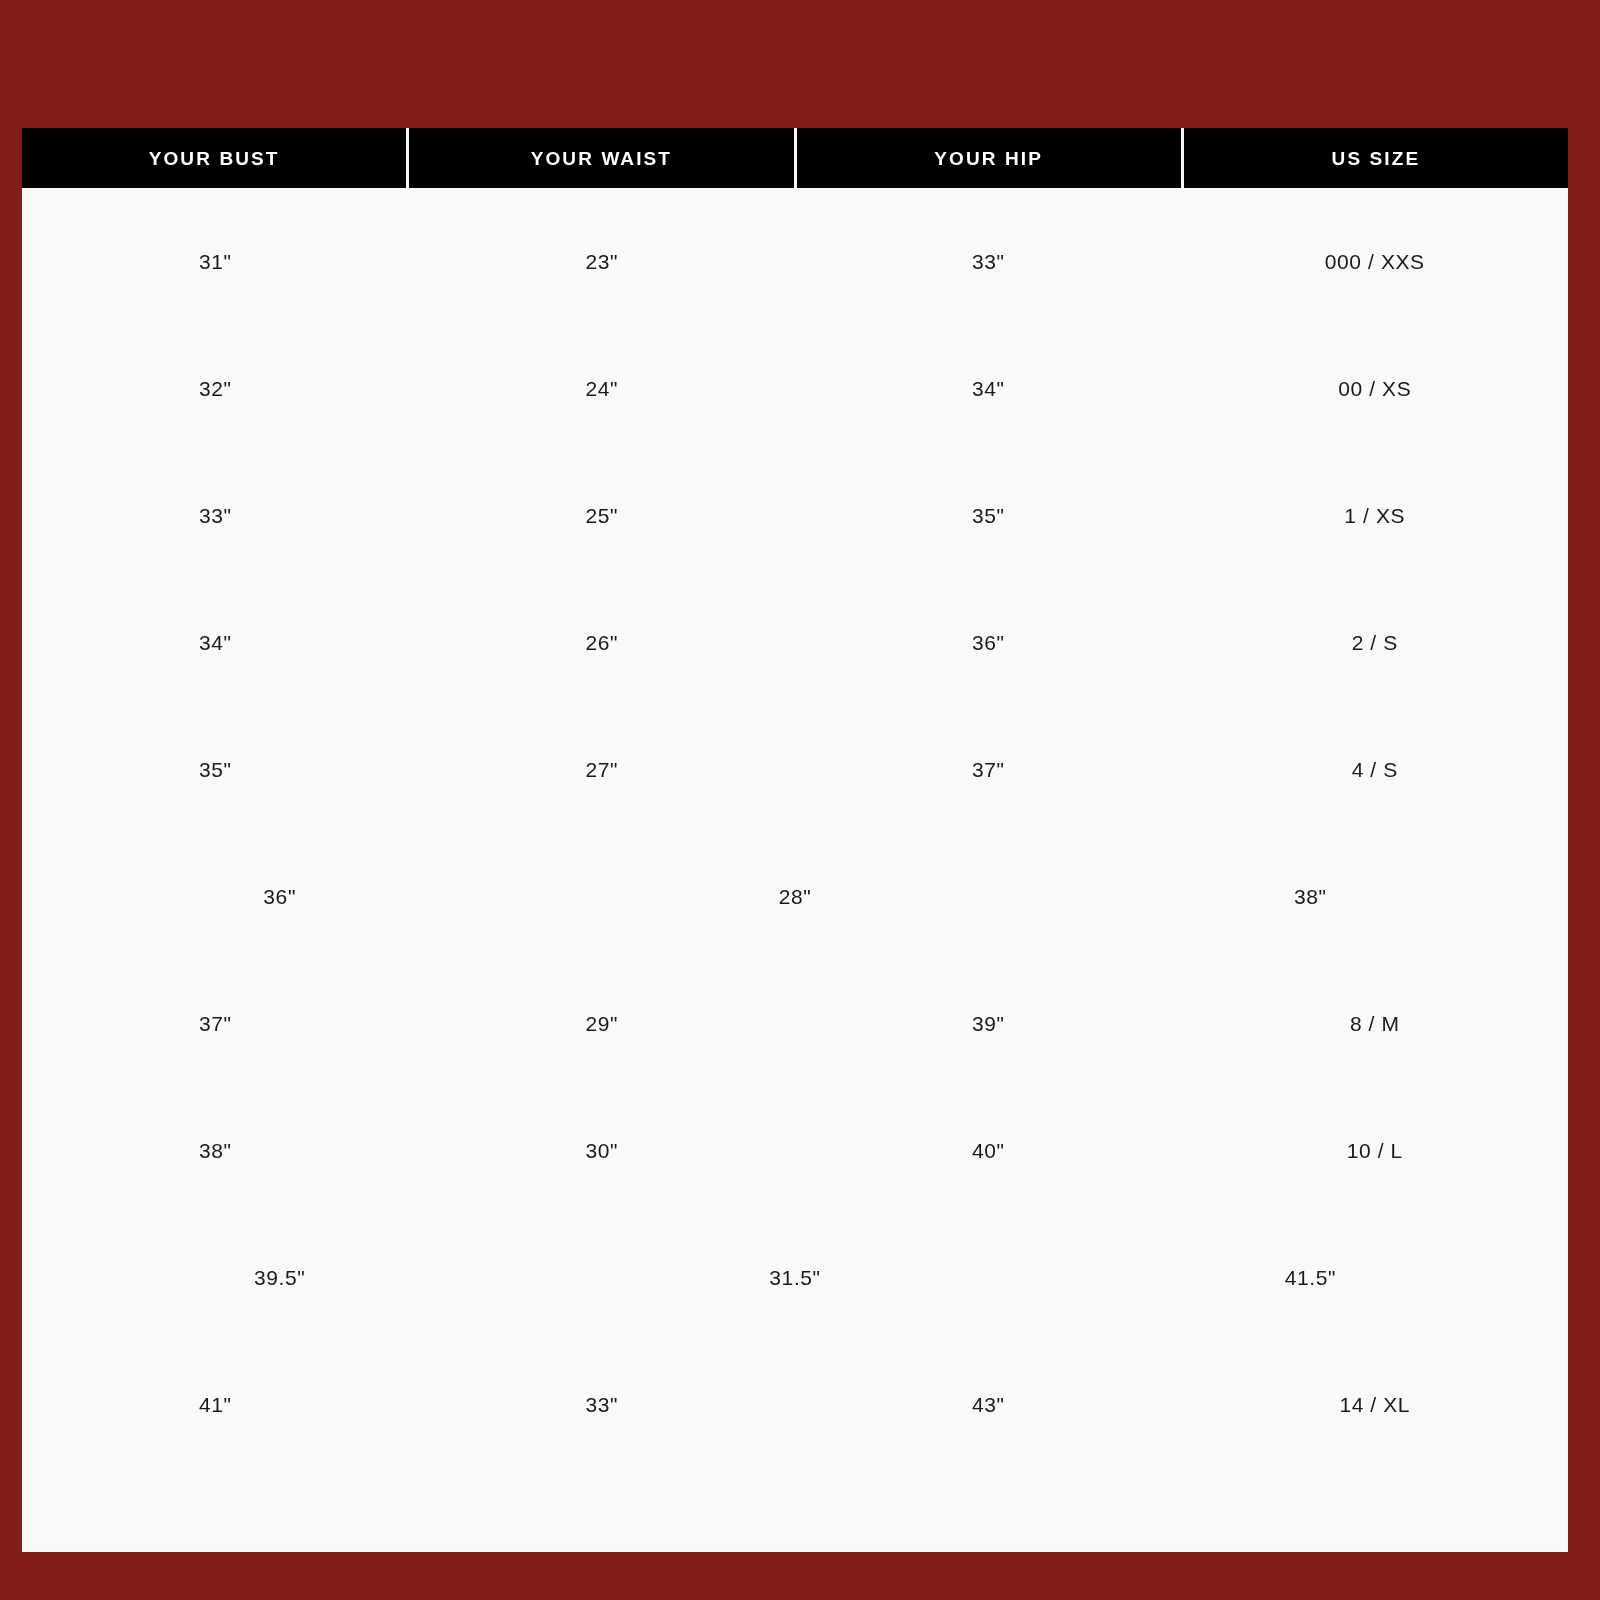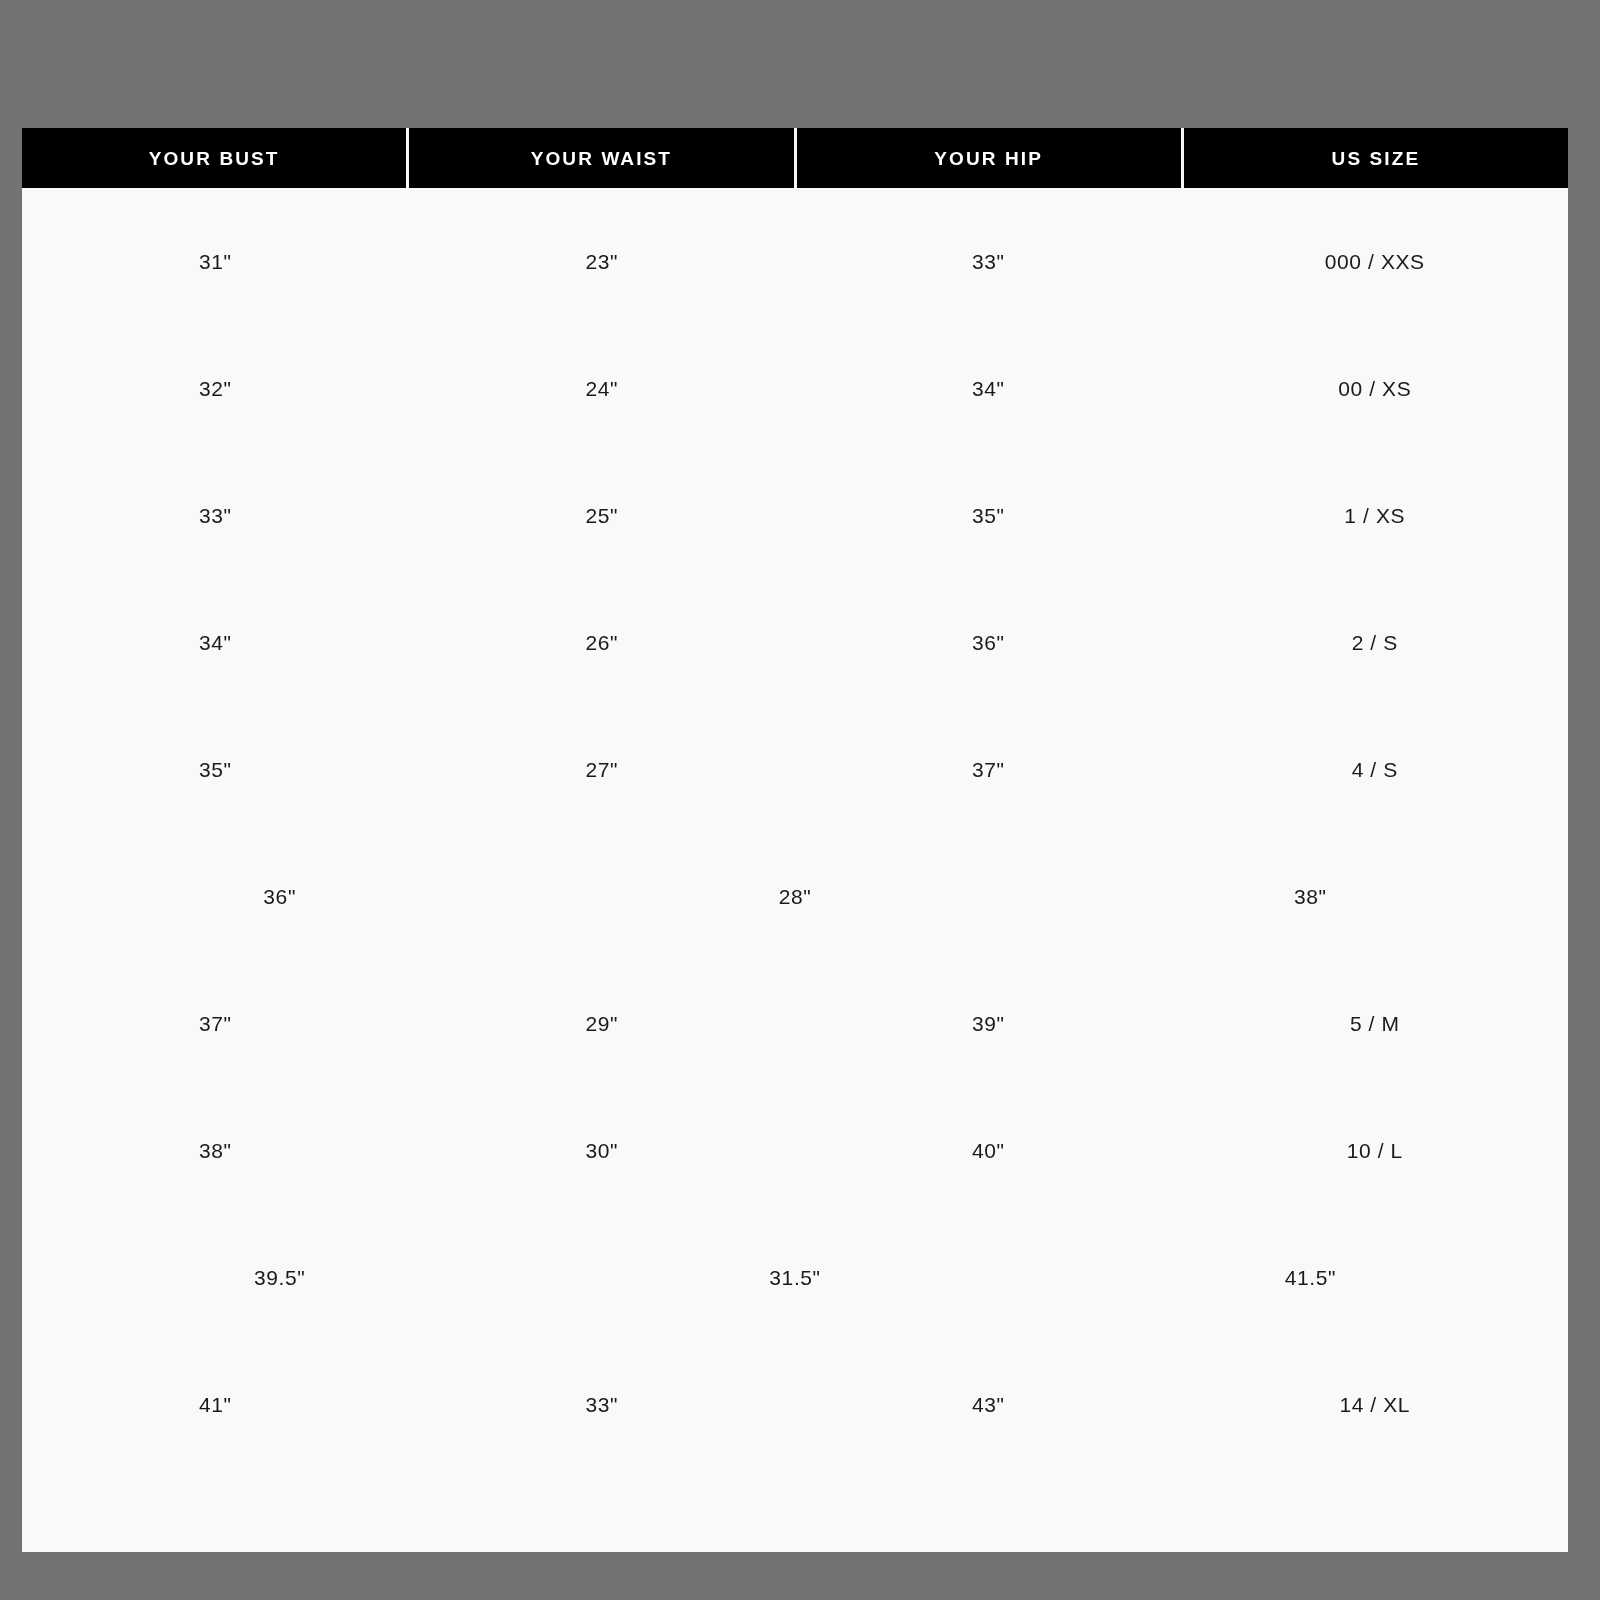--- a/index.html
+++ b/index.html
@@ -13,21 +13,21 @@
     height: 1600px;
     font-family: "Liberation Sans", sans-serif;
     -webkit-font-smoothing: antialiased;
     overflow: hidden;
   }
 
   .page {
     position: relative;
     width: 1600px;
     height: 1600px;
-    background: #737373;
+    background: #7f1d1d;
   }
 
   .size-chart {
     position: absolute;
     left: 22px;
     top: 128px;
     width: 1546px;
   }
 
   
@@ -195,21 +195,21 @@
         <div class="cell">
             <span>37"</span>
           </div>
         <div class="cell">
             <span>29"</span>
           </div>
         <div class="cell">
             <span>39"</span>
           </div>
         <div class="cell">
-            <span>5 / M</span>
+            <span>8 / M</span>
           </div>
       </div>
 
       <div class="chart-row">
         <div class="cell">
             <span>38"</span>
           </div>
         <div class="cell">
             <span>30"</span>
           </div>

